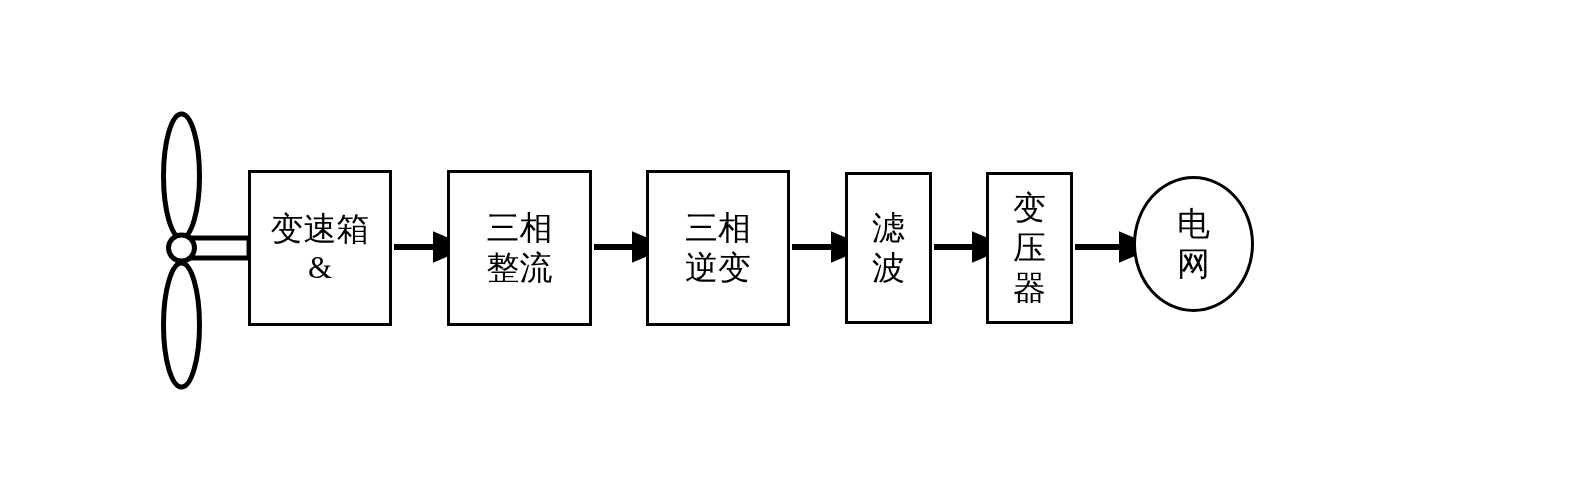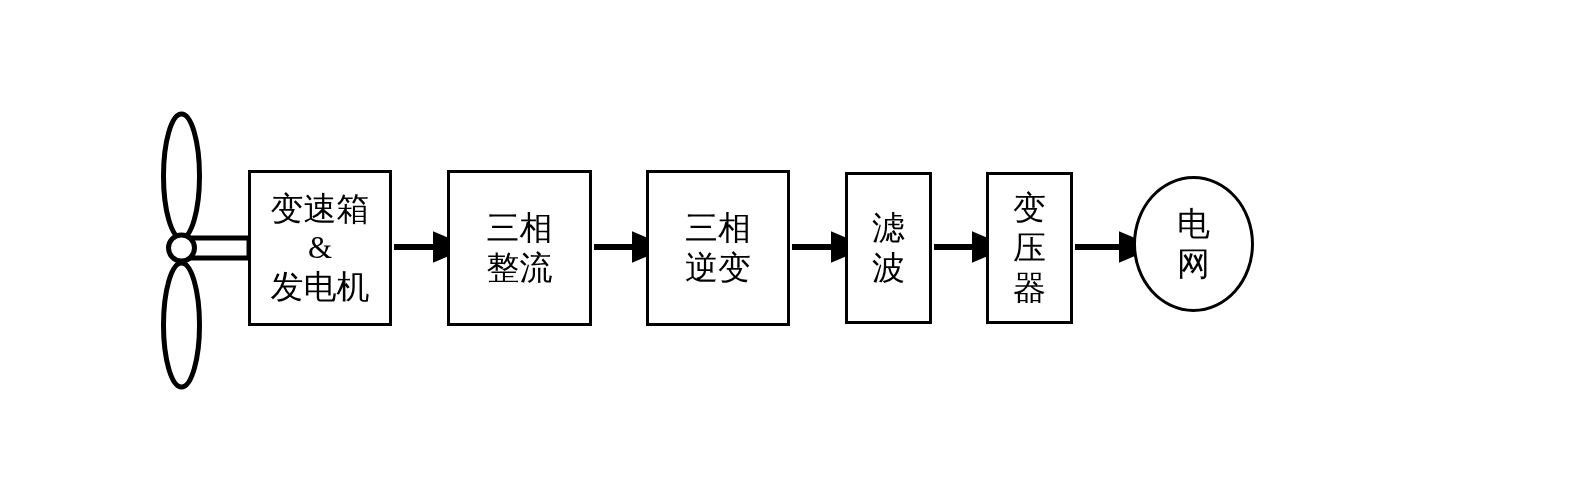--- a/index.html
+++ b/index.html
@@ -85,21 +85,20 @@
       <line x1="594" y1="247" x2="639" y2="247" stroke="#000000" stroke-width="6" marker-end="url(#arrowhead)"></line>
       <line x1="792" y1="247" x2="838" y2="247" stroke="#000000" stroke-width="6" marker-end="url(#arrowhead)"></line>
       <line x1="934" y1="247" x2="979" y2="247" stroke="#000000" stroke-width="6" marker-end="url(#arrowhead)"></line>
       <line x1="1075" y1="247" x2="1126" y2="247" stroke="#000000" stroke-width="6" marker-end="url(#arrowhead)"></line>
     </g>
   </svg>
 
   <div class="node-box" style="left:248px; top:170px; width:144px; height:156px;">
     <span class="node-line">变速箱</span>
     <span class="node-line amp">&amp;</span>
-    <span class="node-line">发电机</span>
   </div>
 
   <div class="node-box" style="left:447px; top:170px; width:145px; height:156px;">
     <span class="node-line">三相</span>
     <span class="node-line">整流</span>
   </div>
 
   <div class="node-box" style="left:646px; top:170px; width:144px; height:156px;">
     <span class="node-line">三相</span>
     <span class="node-line">逆变</span>

